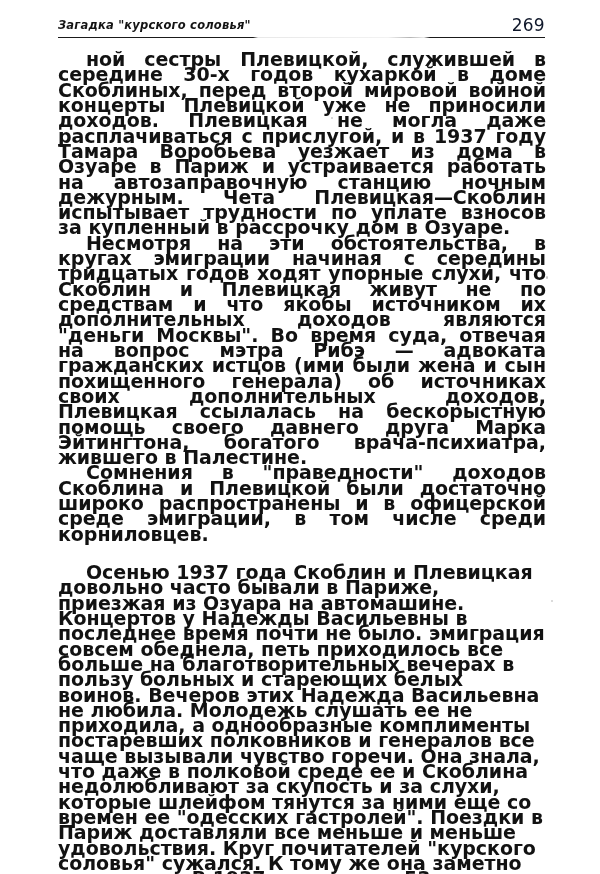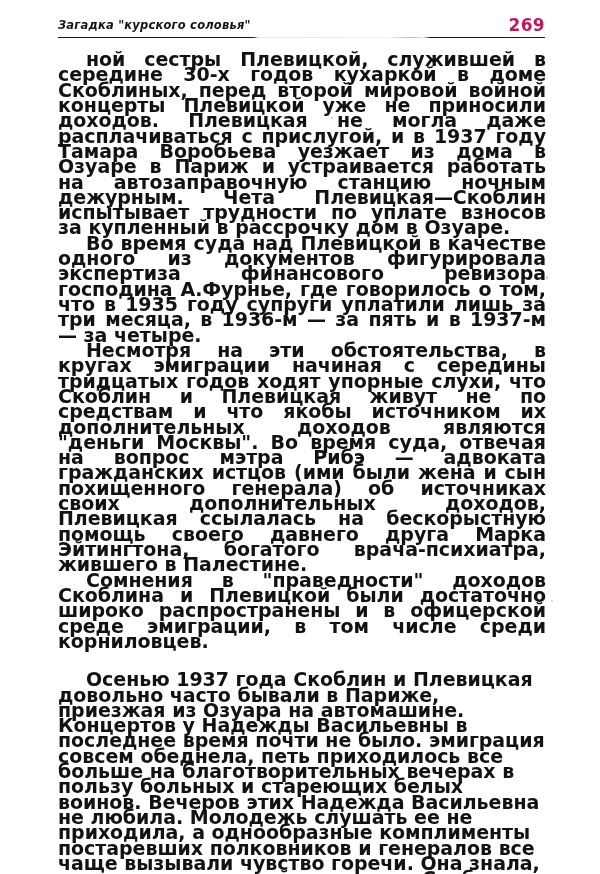--- a/index.html
+++ b/index.html
@@ -33,22 +33,22 @@
     font-style: italic;
     letter-spacing: 0.2px;
     color: #141414;
     white-space: nowrap;
   }
   .header-folio {
     position: absolute;
     right: 0;
     top: -3px;
     font-size: 17px;
-    font-weight: bold;
-    color: #be185d;
+    font-weight: normal;
+    color: #0f172a;
     letter-spacing: 0.3px;
   }
   .header-rule {
     position: absolute;
     left: 0;
     top: 19px;
     width: 487px;
     height: 1px;
     background: linear-gradient(to right,
       #1a1a1a 0px, #1a1a1a 195px,
@@ -96,21 +96,20 @@
 <div class="page">
 
   <div class="header">
     <div class="header-title">Загадка "курского соловья"</div>
     <div class="header-folio">269</div>
     <div class="header-rule"></div>
   </div>
 
   <div class="body">
     <p>ной сестры Плевицкой, служившей в середине 30-х годов кухаркой в доме Скоблиных, перед второй мировой войной концерты Плевицкой уже не приносили доходов. Плевицкая не могла даже расплачиваться с прислугой, и в 1937 году Тамара Воробьева уезжает из дома в Озуаре в Париж и устраивается работать на автозаправочную станцию ночным дежурным. Чета Плевицкая—Скоблин испытывает трудности по уплате взносов за купленный в рассрочку дом в Озуаре.</p>
-    <p>Во время суда над Плевицкой в качестве одного из документов фигурировала экспертиза финансового ревизора господина А.Фурнье, где говорилось о том, что в 1935 году супруги уплатили лишь за три месяца, в 1936-м — за пять и в 1937-м — за четыре.</p>
     <p>Несмотря на эти обстоятельства, в кругах эмиграции начиная с середины тридцатых годов ходят упорные слухи, что Скоблин и Плевицкая живут не по средствам и что якобы источником их дополнительных доходов являются "деньги Москвы". Во время суда, отвечая на вопрос мэтра Рибэ — адвоката гражданских истцов (ими были жена и сын похищенного генерала) об источниках своих дополнительных доходов, Плевицкая ссылалась на бескорыстную помощь своего давнего друга Марка Эйтингтона, богатого врача-психиатра, жившего в Палестине.</p>
     <p>Сомнения в "праведности" доходов Скоблина и Плевицкой были достаточно широко распространены и в офицерской среде эмиграции, в том числе среди корниловцев.</p>
     <p>Осенью 1937 года Скоблин и Плевицкая довольно часто бывали в Париже, приезжая из Озуара на автомашине. Концертов у Надежды Васильевны в последнее время почти не было. эмиграция совсем обеднела, петь приходилось все больше на благотворительных вечерах в пользу больных и стареющих белых воинов. Вечеров этих Надежда Васильевна не любила. Молодежь слушать ее не приходила, а однообразные комплименты постаревших полковников и генералов все чаще вызывали чувство горечи. Она знала, что даже в полковой среде ее и Скоблина недолюбливают за скупость и за слухи, которые шлейфом тянутся за ними еще со времен ее "одесских гастролей". Поездки в Париж доставляли все меньше и меньше удовольствия. Круг почитателей "курского соловья" сужался. К тому же она заметно подурнела. В 1937 году в свои 53 года, несмотря на дорогие туалеты с претензией на роскошь, на меха и драгоценности, она выглядела отцветшей уставшей женщиной. Мешал и властный характер, и прежние привычки к поклонению. Надежда Васильевна все чаще бывала раздражительна и резка. Ссорилась с родственниками, со знакомыми. Ее мучила ревность к мужу, бывшему десятью годами моложе ее. В эмиграции судачили по поводу ее семейного тиранства и язвительно именовали Скоблина "генералом Плевицким". Надежда Васильевна на</p>
   </div>
 
   <div class="speck s1"></div>
   <div class="speck s2"></div>
   <div class="speck s3"></div>
 
 </div>

